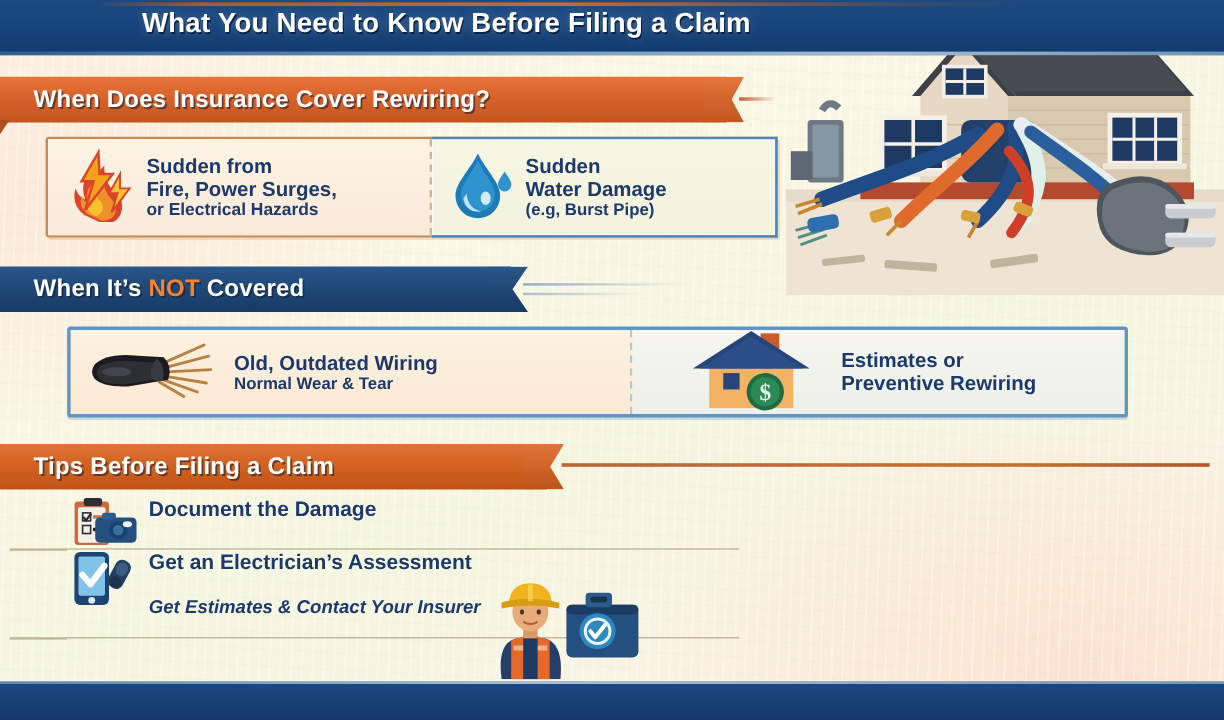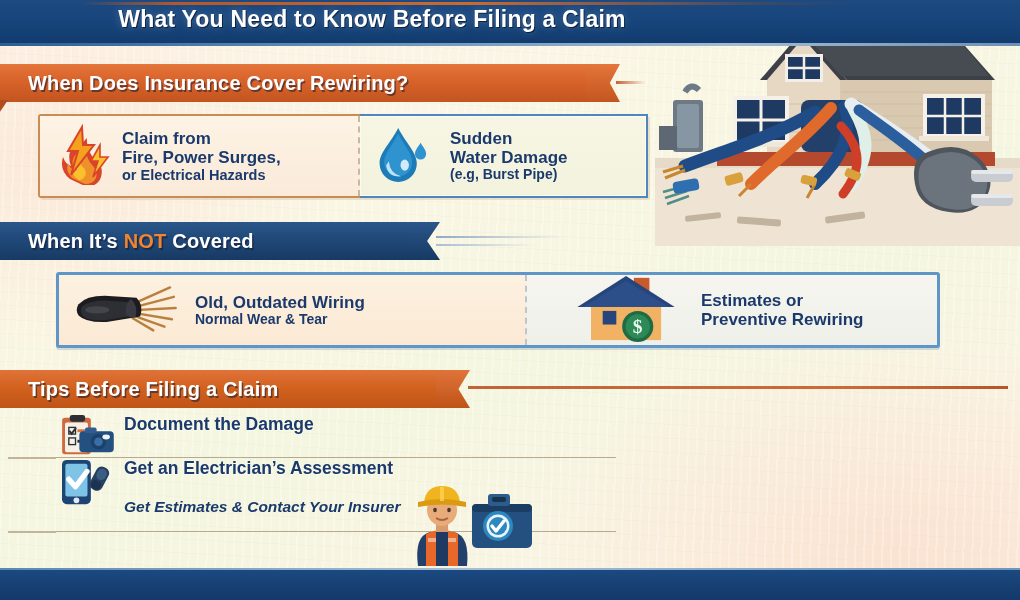--- a/index.html
+++ b/index.html
@@ -150,21 +150,21 @@
     box-shadow:2px 2px 0 rgba(160,120,80,.18);
     background:#fdf2e2;
   }
   #card-covered .half-a{
     width:320px; background:linear-gradient(180deg,#fdf3e4,#faeada);
     display:flex; align-items:center; gap:8px; padding-left:10px;
     border-right:2px dashed #cbb79a;
   }
   #card-covered .half-b{
     flex:1; background:linear-gradient(180deg,#f7f6e4,#f2f2dd);
-    display:flex; align-items:center; gap:22px; padding-left:14px;
+    display:flex; align-items:center; gap:10px; padding-left:14px;
     border:2px solid #4f86bd; border-left:none;
     box-shadow:inset 0 0 0 1px rgba(255,255,255,.6);
     margin:-2px -2px -2px 0;
   }
 
   #card-notcovered{
     left:56px; top:272px; width:884px; height:76px;
     border:3px solid #5f95c7;
     background:#fdf0de;
     box-shadow:0 2px 0 rgba(90,130,170,.25);
@@ -342,21 +342,21 @@
       <span>
         <svg viewBox="0 0 64 62" width="64" height="62">
           <path d="M20 56 q-11 -9 -7 -22 q3 8 8 9 q-5 -13 4 -22 q1 9 7 12 q-3 -11 5 -18 q-1 14 9 22 q8 7 5 17 q-3 9 -14 10 Z" fill="#d9442a"></path>
           <path d="M22 55 q-7 -7 -4 -15 q2 6 6 6 q-4 -9 3 -16 q1 7 6 9 q-2 -8 3 -13 q0 10 7 17 q5 6 3 12 q-3 6 -11 6 Z" fill="#f0902a"></path>
           <path d="M25 54 q-4 -5 -2 -10 q2 4 4 4 q-2 -6 2 -11 q2 6 5 8 q3 5 1 8 q-2 4 -6 4 Z" fill="#fbc02d"></path>
           <path d="M32 4 L18 28 L28 28 L21 52 L44 22 L33 22 Z" fill="#f4a11d" stroke="#d9442a" stroke-width="2"></path>
           <path d="M50 22 L41 38 L48 38 L43 54 L58 34 L50 34 Z" fill="#fbc02d" stroke="#d9442a" stroke-width="1.6"></path>
         </svg>
       </span>
       <div class="card-text">
-        <div class="l1">Claim from</div>
+        <div class="l1">Sudden from</div>
         <div class="l2">Fire, Power Surges,</div>
         <div class="l3">or Electrical Hazards</div>
       </div>
     </div>
     <div class="half-b">
       <span>
         <svg viewBox="0 0 58 64" width="54" height="60">
           <path d="M26 4 C18 20 6 30 6 42 a20 20 0 0 0 40 0 C46 30 34 20 26 4 Z" fill="#1d7cb8"></path>
           <path d="M26 10 C20 23 11 31 11 41 a15 15 0 0 0 30 0 C41 31 32 23 26 10 Z" fill="#2f93d0"></path>
           <path d="M16 40 q1 13 13 16 q-14 1 -16 -12 Z" fill="#bfe4f7"></path>

